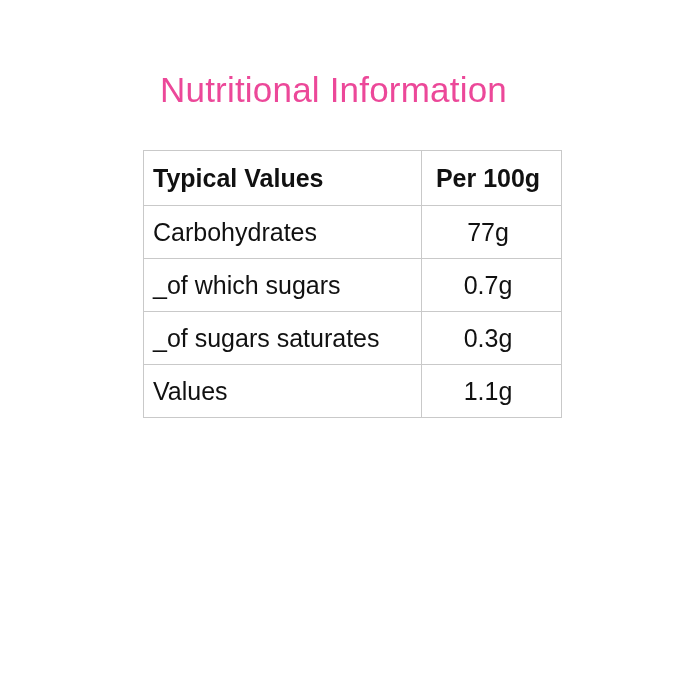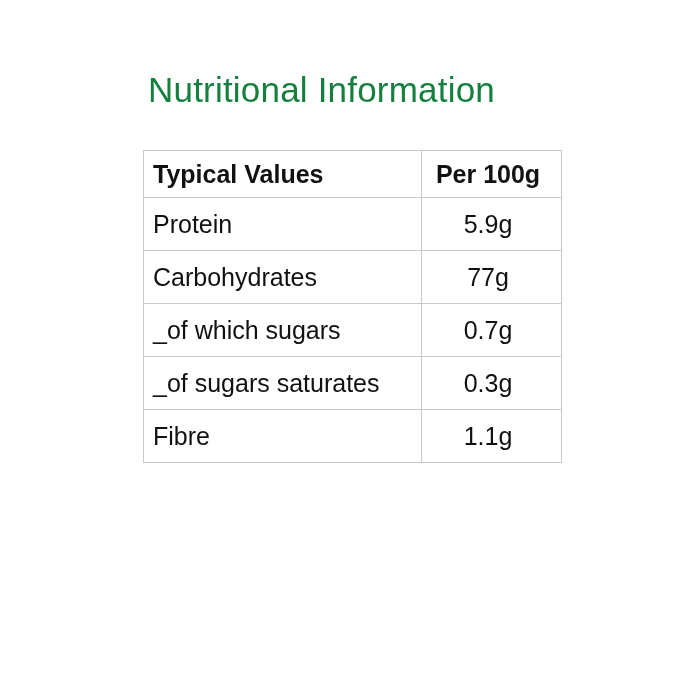--- a/index.html
+++ b/index.html
@@ -15,26 +15,26 @@
     -webkit-font-smoothing: antialiased;
   }
   .page {
     position: relative;
     width: 700px;
     height: 700px;
     box-sizing: border-box;
   }
   .title {
     position: absolute;
-    left: 148px;
+    left: 160px;
     top: 70px;
     font-size: 35px;
     font-weight: 400;
     letter-spacing: 0.2px;
-    color: #15803d;
+    color: #ec4899;
     white-space: nowrap;
     text-align: right;
   }
   .nutrition-table {
     position: absolute;
     left: 143px;
     top: 150px;
     width: 418px;
     border-collapse: collapse;
     table-layout: fixed;
@@ -58,53 +58,49 @@
     padding-left: 9px !important;
     box-sizing: border-box;
   }
   .col-value {
     width: 140px;
     text-align: center;
     padding-right: 7px !important;
     box-sizing: border-box;
   }
   .nutrition-table tr:first-child th {
-    height: 47px;
+    height: 55px;
     margin-top: 41px;
   }
 </style>
 </head>
 <body>
 
 <div class="page">
 
   <div class="title">Nutritional Information</div>
 
   <table class="nutrition-table">
     <tbody>
       <tr>
         <th class="col-label">Typical Values</th>
         <th class="col-value">Per 100g</th>
       </tr>
       <tr>
-        <td class="col-label">Protein</td>
-        <td class="col-value">5.9g</td>
-      </tr>
-      <tr>
         <td class="col-label">Carbohydrates</td>
         <td class="col-value">77g</td>
       </tr>
       <tr>
         <td class="col-label">_of which sugars</td>
         <td class="col-value">0.7g</td>
       </tr>
       <tr>
         <td class="col-label">_of sugars saturates</td>
         <td class="col-value">0.3g</td>
       </tr>
       <tr>
-        <td class="col-label">Fibre</td>
+        <td class="col-label">Values</td>
         <td class="col-value">1.1g</td>
       </tr>
     </tbody>
   </table>
 
 </div>
 
 </body></html>

